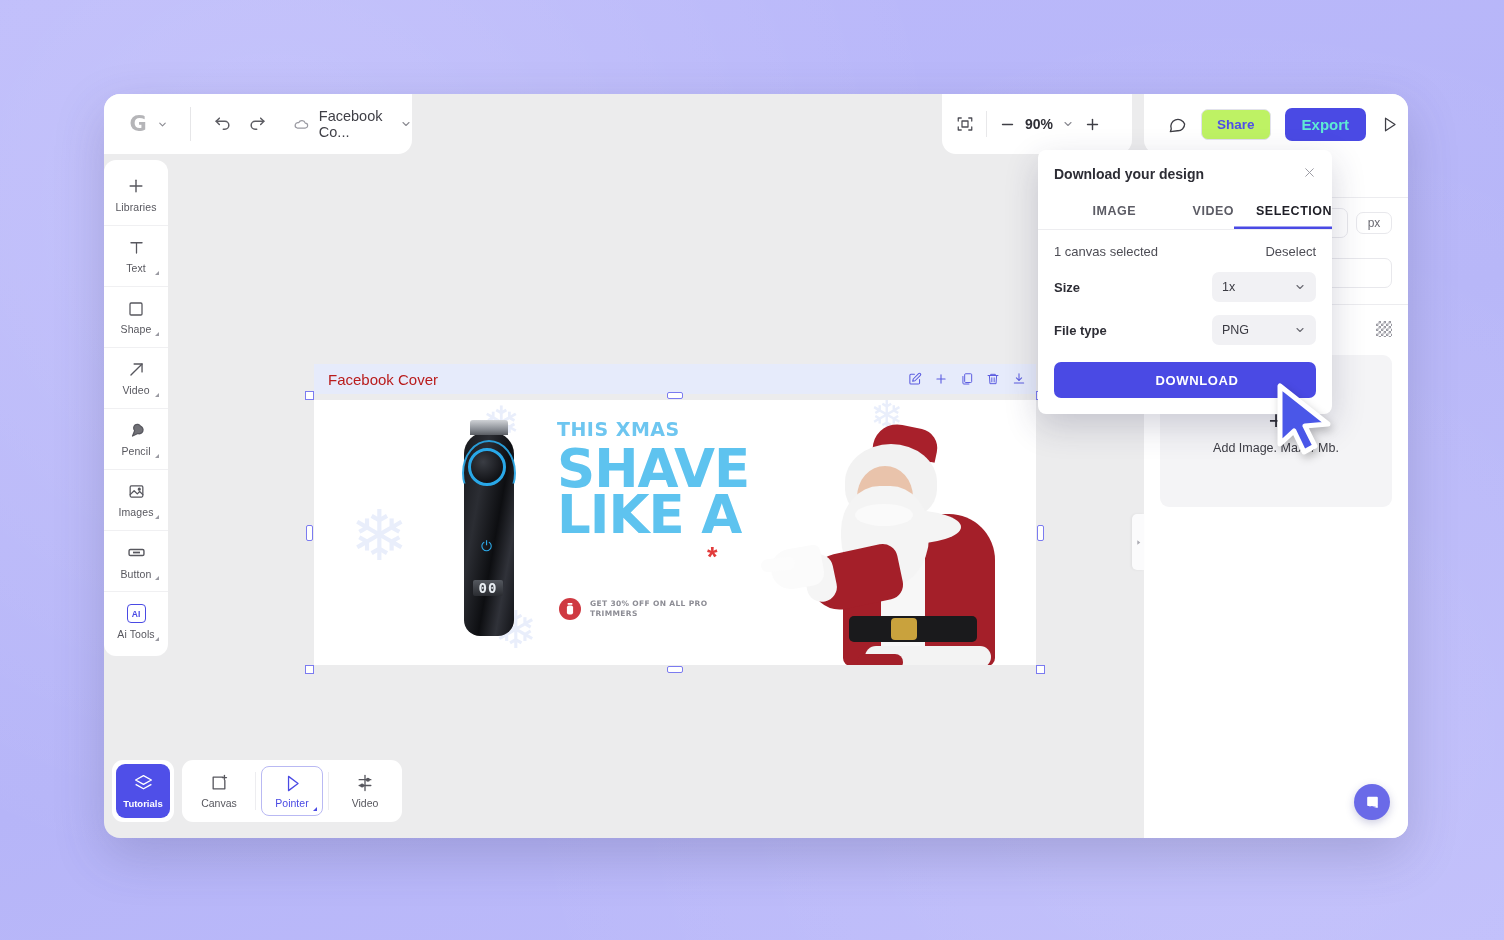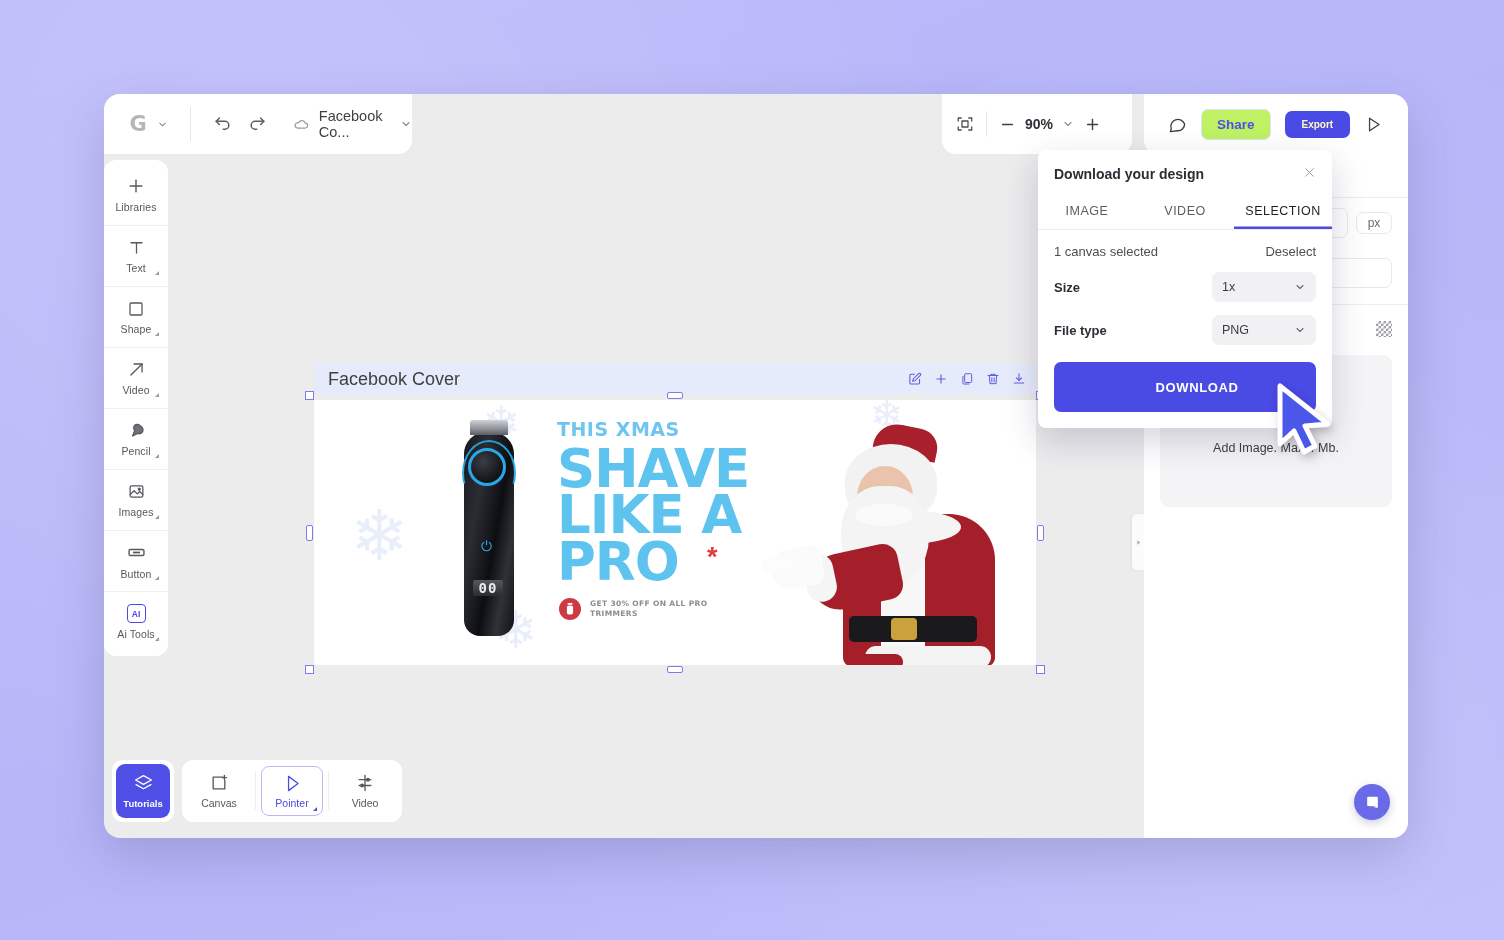--- a/index.html
+++ b/index.html
@@ -81,22 +81,22 @@
     border-bottom-left-radius: 14px;
     display: flex; align-items: center; gap: 14px;
     padding-left: 24px;
   }
   .btn-share {
     border: 1px solid #e2e2ec; background: #bef264;
     color: #4e4ee8; font-size: 13.5px; font-weight: 600;
     padding: 7px 15px; border-radius: 7px; cursor: pointer;
   }
   .btn-export {
-    border: none; background: #4a4ae4; color: #fef9c3;
-    font-size: 10px; font-weight: 700;
+    border: none; background: #4a4ae4; color: #5eead4;
+    font-size: 15px; font-weight: 700;
     padding: 8px 17px; border-radius: 7px; cursor: pointer; text-align: right;
   }
   .play-ic { color: #3f3f46; cursor: pointer; }
 
   
   .rail {
     position: absolute; left: 0px; top: 66px;
     width: 64px; background: #fff;
     border-radius: 12px;
     padding: 4px 0;
@@ -127,21 +127,21 @@
   .canvas-stage { position: absolute; inset: 60px 0 0 64px; overflow: hidden; }
 
   .canvas-wrap { position: absolute; left: 146px; top: 246px; }
   .canvas-title-bar {
     position: absolute; left: 0; top: -36px;
     width: 722px; height: 30px;
     background: #e6ebfb;
     display: flex; align-items: center;
     padding: 0 10px 0 14px;
   }
-  .canvas-title { font-size: 18px; color: #404040; flex: 1; }
+  .canvas-title { font-size: 15px; color: #b91c1c; flex: 1; }
   .canvas-tools { display: flex; gap: 12px; color: #5b5ce0; }
   .canvas-tools .ic { cursor: pointer; }
 
   .artboard {
     position: relative;
     width: 722px; height: 265px;
     background: #fff;
     overflow: hidden;
   }
   .sel-frame {
@@ -335,37 +335,37 @@
     z-index: 40;
   }
   .modal-head {
     display:flex; align-items:center; justify-content:space-between;
     padding: 16px 16px 12px;
   }
   .modal-title { font-size: 14px; font-weight: 700; color: #2d2d35; }
   .modal-close { color:#9a9aa2; font-size: 16px; cursor:pointer; line-height: 1; }
   .modal-tabs { display:flex; border-bottom: 1px solid #ededf0; }
   .mtab {
-    flex: 1; text-align:center; padding: 10px 0 11px;
-    font-size: 12.5px; font-weight: 400; letter-spacing: .5px;
+    flex: 1; text-align:right; padding: 10px 0 11px;
+    font-size: 12.5px; font-weight: 700; letter-spacing: .5px;
     color: #5c5c65; cursor: pointer;
   }
   .mtab.active { color: #1f1f27; box-shadow: inset 0 -2.5px 0 #4a4ae4; }
   .modal-body { padding: 14px 16px 16px; }
   .mrow { display:flex; align-items:center; justify-content:space-between; margin-bottom: 13px; }
   .mrow-label { font-size: 13px; color: #4d4d55; }
   .mrow-label.b { font-weight: 700; color:#2d2d35; }
   .deselect { font-size: 13px; color:#4d4d55; cursor:pointer; }
   .mselect {
     width: 104px; height: 30px; background:#f1f1f4; border-radius: 7px;
     display:flex; align-items:center; justify-content:space-between;
     padding: 0 10px; font-size: 12.5px; color:#3a3a42; cursor:pointer;
   }
   .btn-download {
-    width: 100%; height: 50px; border: none; border-radius: 7px;
+    width: 100%; height: 36px; border: none; border-radius: 7px;
     background: #4a4ae4; color:#fff; font-size: 13px; font-weight: 700;
     letter-spacing: .6px; cursor: pointer; margin-top: 4px; padding-left: 24px;
   }
 
   
   .dock-tutorials {
     position: absolute; left: 8px; bottom: 16px;
     width: 62px; height: 62px; background:#fff; border-radius: 11px;
     display:flex; align-items:center; justify-content:center;
   }
@@ -657,21 +657,20 @@
           <div class="s s-arm"></div>
             <div class="s s-cuff"></div>
           <div class="s s-hand"></div>
             <div class="s s-finger"></div>
         </div>
 
         <div class="headline">
           <div class="kicker">THIS XMAS</div>
           <div class="big">SHAVE</div>
           <div class="big">LIKE A</div>
-          <div class="big">PRO</div>
         </div>
         <div class="asterisk">*</div>
 
         <div class="promo">
           <span class="promo-badge">
             <svg width="10" height="13" viewBox="0 0 12 16" fill="#fff">
                 <rect x="3" y="0" width="6" height="2.2" rx=".6"></rect>
                 <rect x="2.2" y="3" width="7.6" height="11" rx="2.4"></rect>
               </svg>
           </span>

